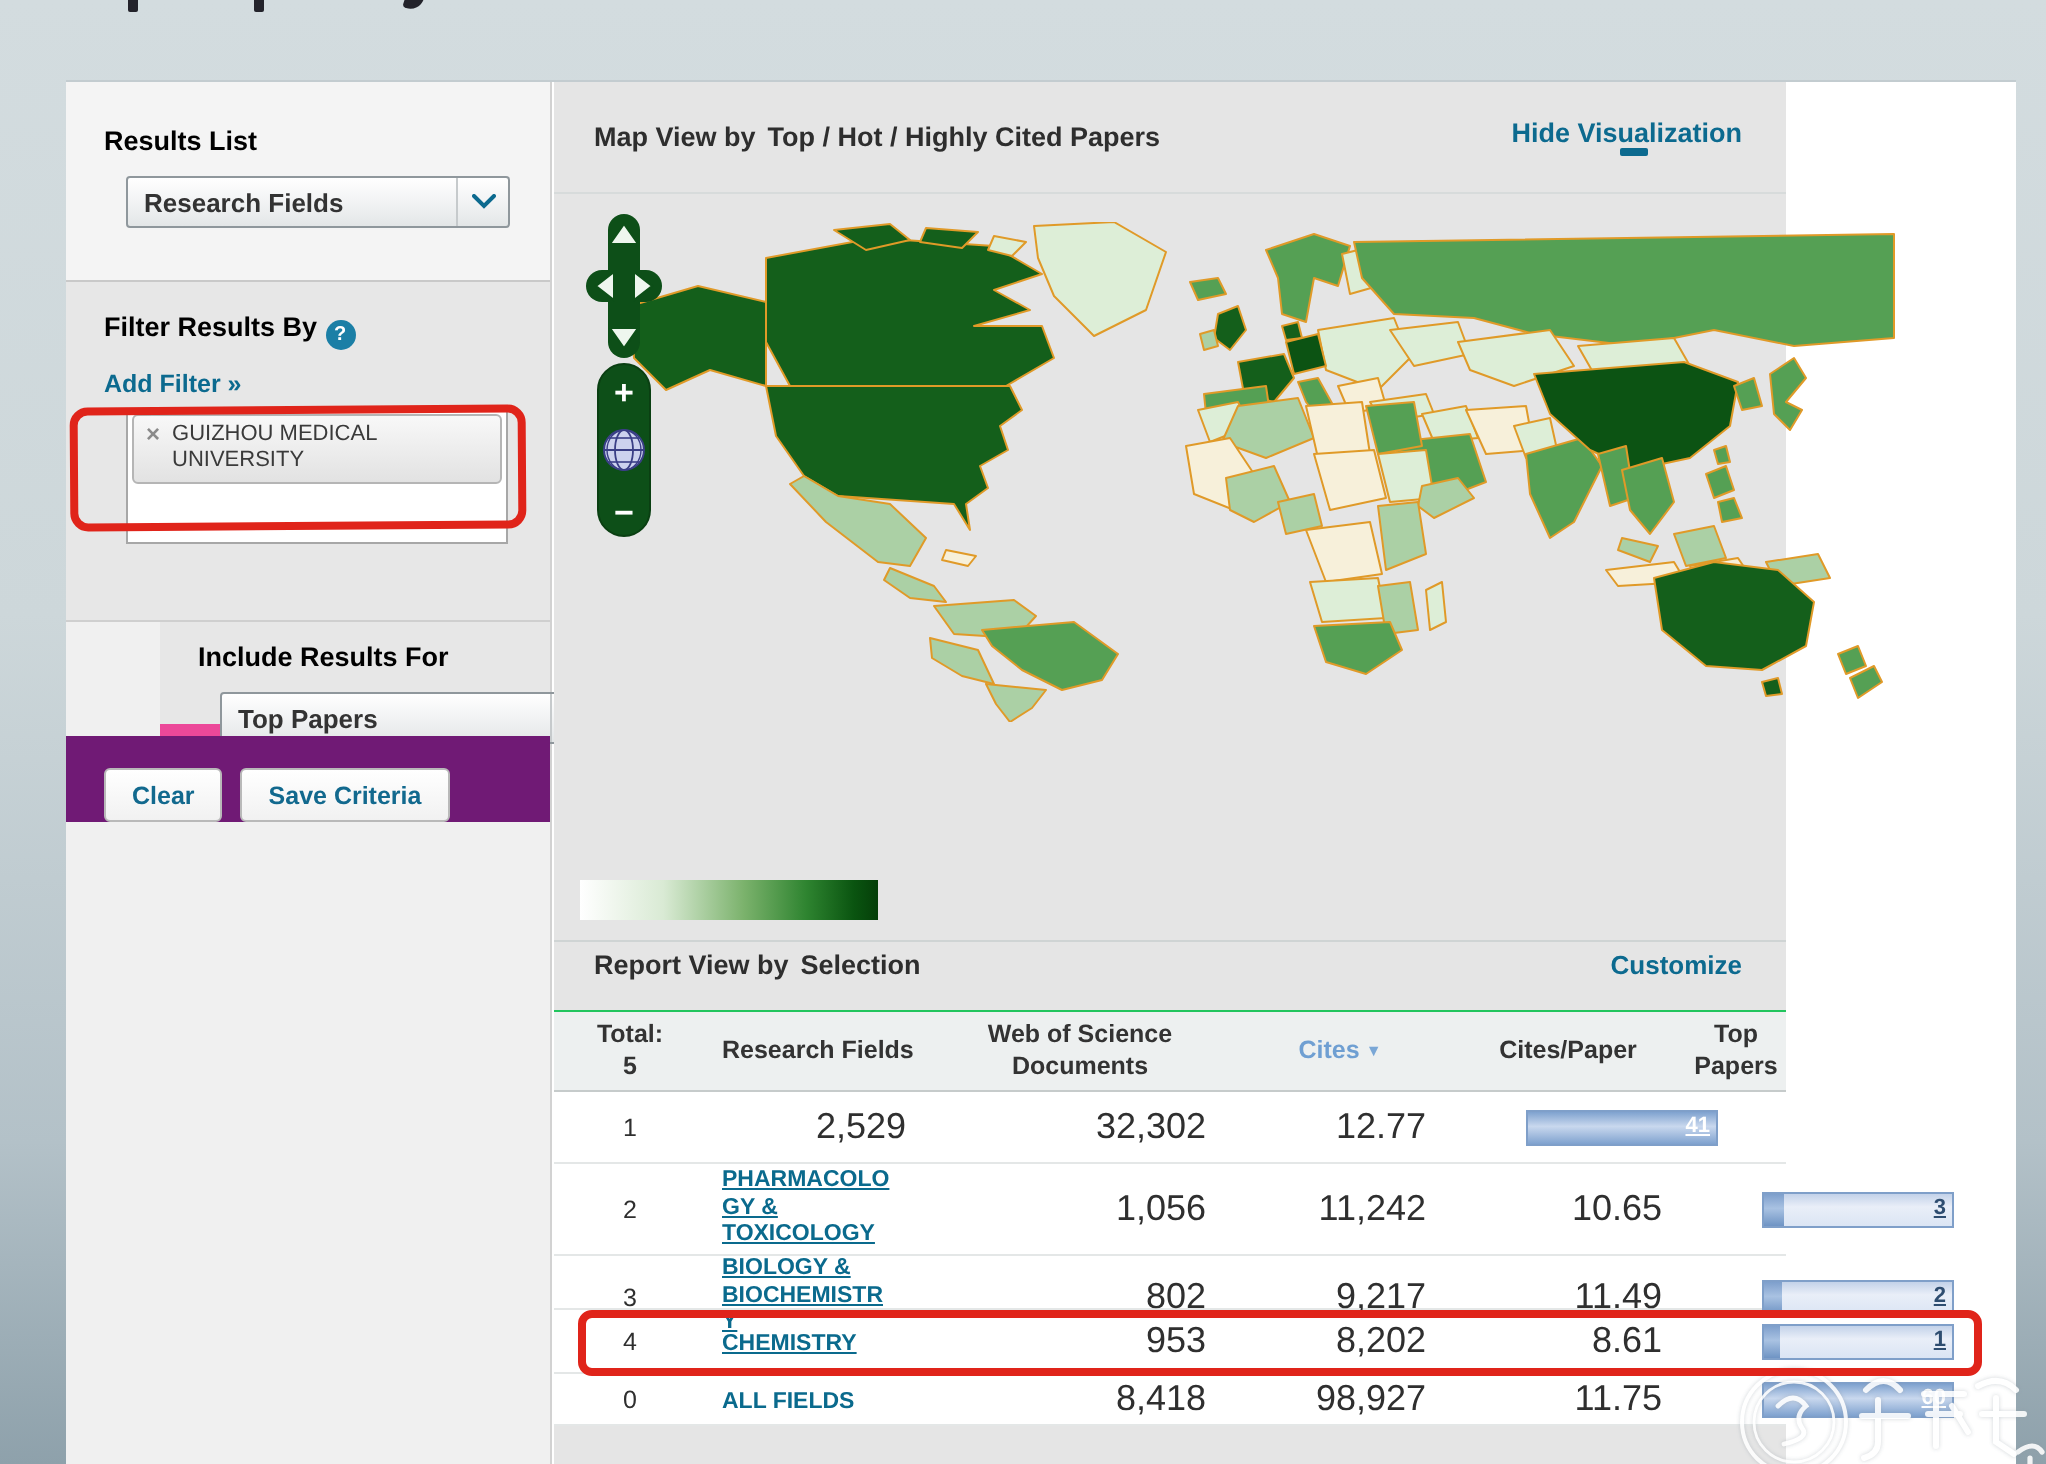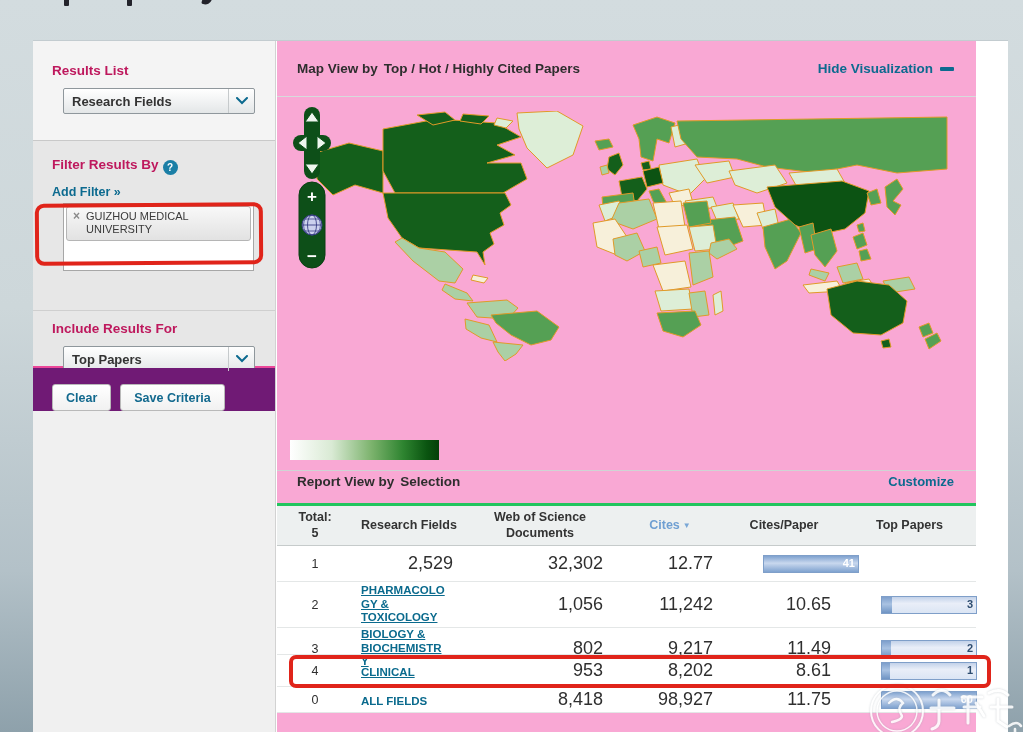--- a/index.html
+++ b/index.html
@@ -14,23 +14,23 @@
   .top-mark.curl { width:9px; height:7px; border-radius:0 0 8px 2px; transform:rotate(18deg); }
 
   .panel { position:absolute; left:33px; top:40px; width:975px; height:692px; background:#fff;
            border-top:1px solid #c3ccd0; }
 
   
   .sidebar { position:absolute; left:0; top:0; width:243px; height:692px; background:#f0f0f0;
              border-right:1px solid #d2d2d2; }
   .sb-sec1 { height:100px; background:#f4f4f4; border-bottom:1px solid #c9c9c9; padding:22px 0 0 19px; }
   .sb-sec2 { height:170px; background:#e7e7e7; border-bottom:1px solid #cfcfcf; padding:14px 0 0 19px; }
-  .sb-sec3 { height:57px;  background:#e7e7e7; border-bottom:2px solid #ec4899; padding:10px 0 0 19px; }
+  .sb-sec3 { height:57px;  background:#e7e7e7; border-bottom:6px solid #ec4899; padding:10px 0 0 19px;margin-left:47px; }
   .sb-sec4 { background:#701a75; padding:16px 0 0 19px; }
-  .sb-title { font-size:13.5px; font-weight:bold; color:#be185d; }
+  .sb-title { font-size:13.5px; font-weight:bold; color:#000000; }
   .dropdown { margin:10px 0 0 11px; width:192px; height:26px; border:1px solid #8f979c; border-radius:2px;
               background:linear-gradient(180deg,#ffffff,#eceeef 70%,#e3e6e7); display:flex; align-items:center; cursor:pointer; }
   .dropdown .dd-text { flex:1; padding-left:8px; font-size:13px; font-weight:bold; color:#333; }
   .dropdown .dd-btn { width:26px; height:24px; display:flex; align-items:center; justify-content:center;
                       border-left:1px solid #c6cacc; }
   .note { margin-top:7px; width:196px; font-size:11.5px; font-style:italic; color:#8d8d8d; line-height:1.35; }
   .help-icon { display:inline-block; width:15px; height:15px; margin-left:4px; border-radius:50%;
                background:#1b7fa6; color:#fff; font-size:10px; font-weight:bold; text-align:center;
                line-height:15px; vertical-align:-2px; }
   .add-filter { display:inline-block; margin-top:10px; font-size:12.5px; font-weight:bold; color:#0c6a8f; text-decoration:none; }
@@ -39,36 +39,36 @@
                 background:linear-gradient(180deg,#f8f8f8,#e2e2e2); padding:3px 6px 4px 6px;
                 display:flex; gap:6px; cursor:pointer; }
   .filter-tag .x { color:#8a8a8a; font-weight:bold; font-size:12px; line-height:1.1; }
   .filter-tag .lbl { font-size:11px; font-weight:normal; color:#3a3a3a; line-height:1.2; }
   .btn-row { display:flex; gap:9px; }
   .sb-btn { height:27px; padding:0 13px; background:linear-gradient(180deg,#ffffff,#f1f1f1);
             border:1px solid #b9b9b9; border-radius:3px; font-family:inherit;
             font-size:12.5px; font-weight:bold; color:#12698e; cursor:pointer; }
 
   
-  .main { position:absolute; left:244px; top:0; width:699px; height:692px; background:#f9a8d4; }
+  .main { position:absolute; left:244px; top:0; width:616px; height:692px; background:#e5e5e5; }
   .map-header { height:56px; border-bottom:1px solid #d7dbdb; display:flex; align-items:center; padding:0 22px 0 20px; }
   .hdr-title { font-size:13.5px; font-weight:bold; color:#2e2e2e; }
   .hdr-title .pfx { margin-right:6px; }
   .hdr-spacer { flex:1; }
-  .teal-link { font-size:13.5px; font-weight:bold; color:#0c6a8f; text-decoration:none; display:flex; align-items:center; }
+  .teal-link { font-size:13.5px; font-weight:bold; color:#0c6a8f; text-decoration:none; display:flex; align-items:center;flex-direction:column; }
   .minus-glyph { display:inline-block; width:14px; height:4px; background:#0c6a8f; margin-left:7px; border-radius:1px; }
 
   .map-region { position:relative; height:374px; border-bottom:1px solid #cfd4d4; }
   .world-map { position:absolute; left:22px; top:14px; }
   .map-pan { position:absolute; left:16px; top:10px; cursor:pointer; }
   .map-zoom { position:absolute; left:21px; top:84px; cursor:pointer; }
   .legend { position:absolute; left:13px; top:343px; width:149px; height:20px;
             background:linear-gradient(90deg,#ffffff 0%,#d9ead4 28%,#7bb26c 55%,#2e8430 76%,#0a5410 92%,#053f09 100%); }
 
-  .report-header { height:35px; border-bottom:3px solid #22c55e; display:flex; align-items:center; padding:0 22px 12px 20px; }
+  .report-header { height:35px; border-bottom:1px solid #22c55e; display:flex; align-items:center; padding:0 22px 12px 20px; }
   .report-header .teal-link { font-size:13px; }
 
   
   .tbl-row { display:grid; grid-template-columns:76px 112px 150px 110px 118px 1fr; align-items:center; }
   .tbl-head { height:40px; background:#edf0f0; border-bottom:1px solid #c6cbcb; font-size:12.5px; font-weight:bold; color:#333; }
   .th { text-align:center; line-height:1.25; }
   .th-field { text-align:left; padding-left:8px; }
   .th-cites { color:#6f9fd2; }
   .sort-ico { font-size:8px; color:#7aa7d6; vertical-align:1px; margin-left:3px; }
   .total-cell { text-align:center; font-weight:bold; color:#333; line-height:1.25; }
@@ -78,21 +78,21 @@
   .cell-field { padding-left:8px; }
   .field-link { display:inline-block; width:86px; font-size:11.5px; font-weight:bold; color:#0a6a8d;
                 text-decoration:underline; line-height:1.18; overflow-wrap:break-word; }
   .field-link.nounder { text-decoration:none; width:auto; }
   .cell-num { text-align:right; padding-right:12px; font-size:18px; color:#2f2f2f; }
   .cell-bar { padding-left:38px; }
   .bar-box { position:relative; width:96px; height:18px; border:1px solid #7f9fc9;
              background:linear-gradient(180deg,#c3d2e9,#e9eef8 40%,#dbe5f4); }
   .bar-fill { position:absolute; left:0; top:0; bottom:0; background:linear-gradient(180deg,#7e9fcc,#a9c2e2 45%,#6f94c4); }
   .bar-fill.full { width:100%; background:linear-gradient(180deg,#7fa2cf,#c9d8ee 45%,#7fa2cf); }
-  .bar-val { position:absolute; right:3px; top:1px; font-size:11px; font-weight:bold; color:#2e4d70; }
+  .bar-val { position:absolute; right:3px; top:1px; font-size:11px; font-weight:bold; color:#2e4d70;text-decoration:underline; }
   .bar-val.onblue { color:#fff; }
 
   
   .anno { position:absolute; border:4px solid #e0241a; border-radius:9px; z-index:50; pointer-events:none; }
   .anno1 { left:2px; top:162px; width:228px; height:62px; transform:rotate(-0.4deg); }
   .anno2 { left:256px; top:614px; width:702px; height:33px; border-radius:7px; }
 
   .watermark { position:absolute; left:830px; top:630px; z-index:40; opacity:.88; pointer-events:none;
                filter:drop-shadow(0 0 1px rgba(140,150,160,.45)); }
 </style>
@@ -332,21 +332,21 @@
         <div class="cell-bar">
             <div class="bar-box">
           <div class="bar-fill" style="width:9px;"></div>
               <span class="bar-val">2</span>
         </div>
           </div>
       </div>
 
       <div class="tbl-row row r4">
         <div class="cell-rank">4</div>
-        <div class="cell-field"><a class="field-link" href="#">CLINICAL</a></div>
+        <div class="cell-field"><a class="field-link" href="#">CHEMISTRY</a></div>
         <div class="cell-num">953</div>
         <div class="cell-num">8,202</div>
         <div class="cell-num">8.61</div>
         <div class="cell-bar">
             <div class="bar-box">
           <div class="bar-fill" style="width:8px;"></div>
               <span class="bar-val">1</span>
         </div>
           </div>
       </div>

